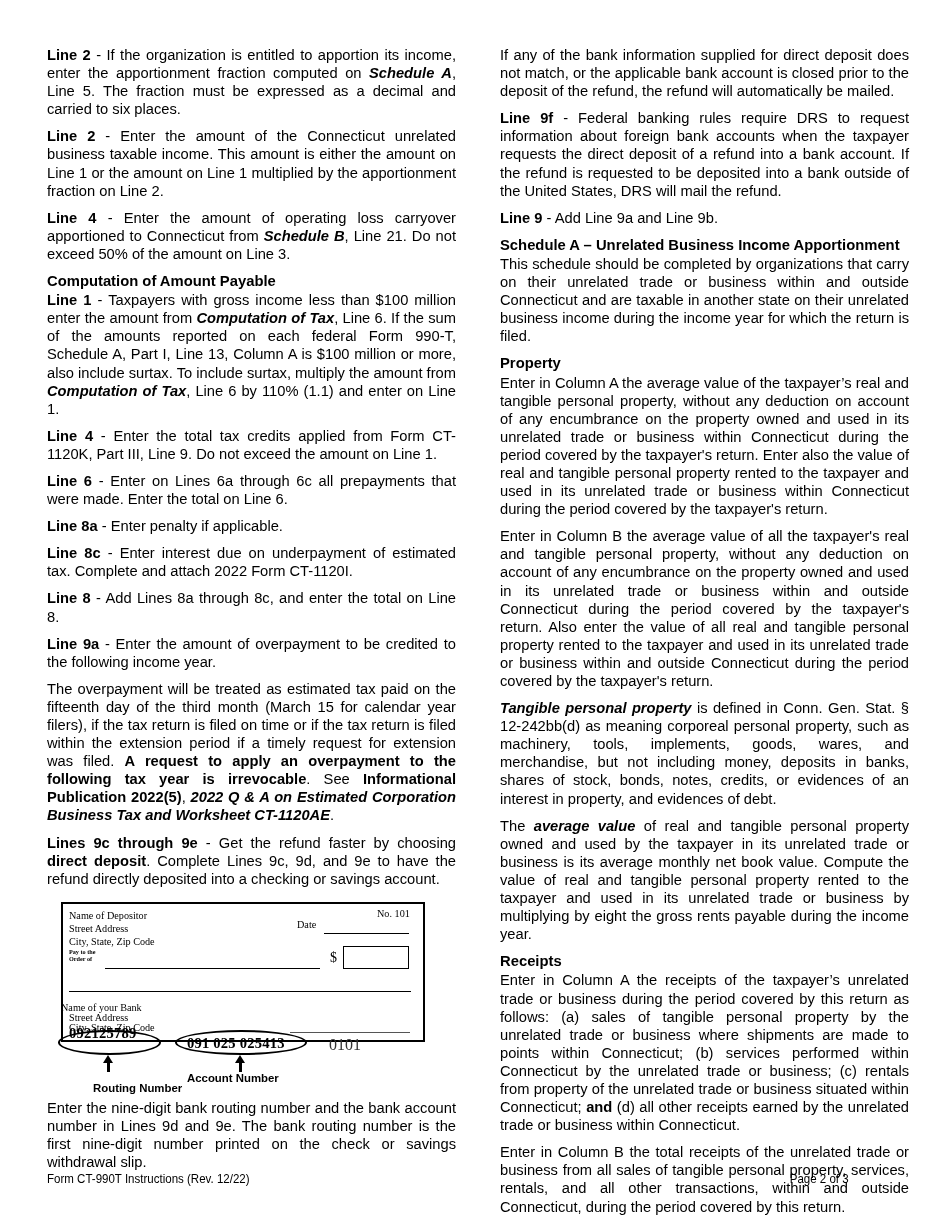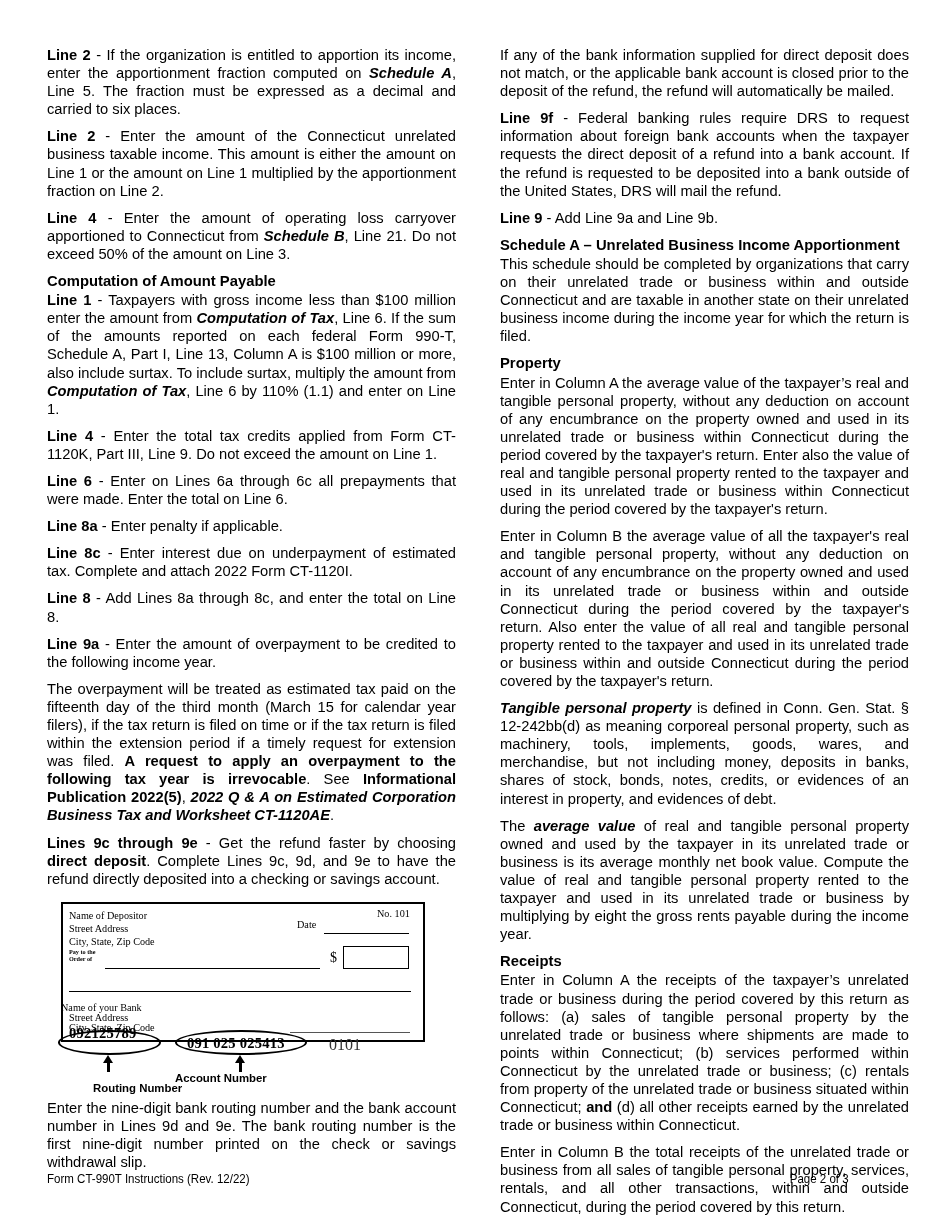--- a/index.html
+++ b/index.html
@@ -203,21 +203,21 @@
           <div class="micr" style="left: 140px; top: 133px;">091 025 025413</div>
           <div class="rule-thin" style="left: 243px; top: 130px; width: 120px;"></div>
           <div class="micr-chk" style="left: 282px; top: 134px;">0101</div>
           <div class="ellipse" style="left: 11px; top: 128px; width: 103px; height: 25px;"></div>
           <div class="ellipse" style="left: 128px; top: 128px; width: 132px; height: 25px;"></div>
           <div class="arrow-stem" style="left: 60px; top: 158px; height: 12px;"></div>
           <div class="arrow-head" style="left: 56px; top: 153px;"></div>
           <div class="arrow-stem" style="left: 192px; top: 158px; height: 12px;"></div>
           <div class="arrow-head" style="left: 188px; top: 153px;"></div>
           <div class="callout" style="left: 10px; top: 180px; margin-left: 36px;">Routing Number</div>
-          <div class="callout" style="left: 128px; top: 170px;">Account Number</div>
+          <div class="callout" style="left: 140px; top: 170px;">Account Number</div>
         </div>
         <p class="body"><span>Enter the nine-digit bank routing number and the bank account number in Lines 9d and 9e. The bank routing number is the first nine-digit number printed on the check or savings withdrawal slip.</span></p>
       </div>
     <div class="col" id="right-column">
         <p class="body"><span>If any of the bank information supplied for direct deposit does not match, or the applicable bank account is closed prior to the deposit of the refund, the refund will automatically be mailed.</span></p>
         <p class="body"><span class="b">Line 9f</span><span> - Federal banking rules require DRS to request information about foreign bank accounts when the taxpayer requests the direct deposit of a refund into a bank account. If the refund is requested to be deposited into a bank outside of the United States, DRS will mail the refund.</span></p>
         <p class="body"><span class="b">Line 9</span><span> - Add Line 9a and Line 9b.</span></p>
         <h3 class="section">Schedule A – Unrelated Business Income Apportionment</h3>
         <p class="body"><span>This schedule should be completed by organizations that carry on their unrelated trade or business within and outside Connecticut and are taxable in another state on their unrelated business income during the income year for which the return is filed.</span></p>
         <h3 class="section">Property</h3>

